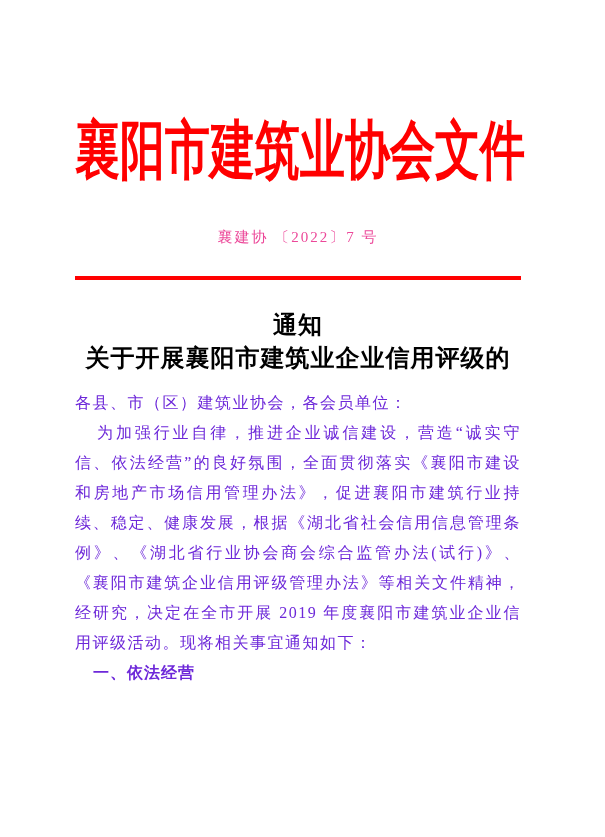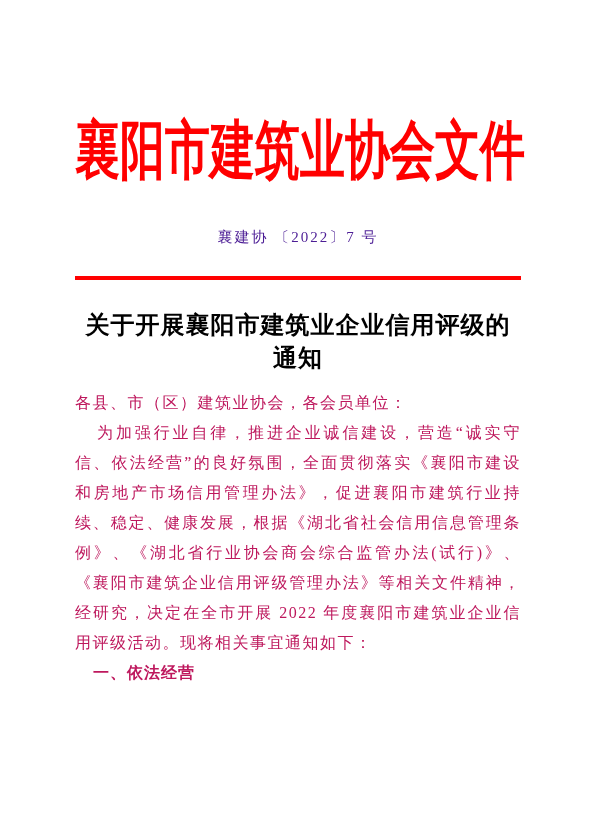--- a/index.html
+++ b/index.html
@@ -33,21 +33,21 @@
     transform-origin: center;
     white-space: nowrap;
   }
   .doc-number {
     margin-top: 49px;
     height: 22px;
     line-height: 22px;
     text-align: center;
     font-size: 15px;
     letter-spacing: 2px;
-    color: #4c1d95;
+    color: #ec4899;
   }
   .red-line {
     margin-top: 28px;
     height: 4px;
     width: 100%;
     background: #ff0000;
     border: none;
   }
   .notice-title {
     margin: 28px 0 0 0;
@@ -59,21 +59,21 @@
     color: #000000;
     letter-spacing: 1px;
   }
   .body-text {
     margin-top: 14px;
     font-size: 16px;
     line-height: 30px;
     letter-spacing: 1.5px;
     text-align: justify;
     text-justify: inter-ideograph;
-    color: #be185d;
+    color: #6d28d9;
   }
   .body-text p {
     margin: 0;
     padding: 0;
   }
   .indent {
     text-indent: 22px;
   }
   .section-heading {
     font-family: "Liberation Sans", sans-serif;
@@ -87,23 +87,23 @@
 
 <div class="page">
 
   <div class="org-title">襄阳市建筑业协会文件</div>
 
   <div class="doc-number">襄建协 〔2022〕7 号</div>
 
   <div class="red-line"></div>
 
   <div class="notice-title">
+    <div>通知</div>
     <div>关于开展襄阳市建筑业企业信用评级的</div>
-    <div>通知</div>
   </div>
 
   <div class="body-text">
     <p>各县、市（区）建筑业协会，各会员单位：</p>
-    <p class="indent">为加强行业自律，推进企业诚信建设，营造“诚实守信、依法经营”的良好氛围，全面贯彻落实《襄阳市建设和房地产市场信用管理办法》，促进襄阳市建筑行业持续、稳定、健康发展，根据《湖北省社会信用信息管理条例》、《湖北省行业协会商会综合监管办法(试行)》、《襄阳市建筑企业信用评级管理办法》等相关文件精神，经研究，决定在全市开展 2022 年度襄阳市建筑业企业信用评级活动。现将相关事宜通知如下：</p>
+    <p class="indent">为加强行业自律，推进企业诚信建设，营造“诚实守信、依法经营”的良好氛围，全面贯彻落实《襄阳市建设和房地产市场信用管理办法》，促进襄阳市建筑行业持续、稳定、健康发展，根据《湖北省社会信用信息管理条例》、《湖北省行业协会商会综合监管办法(试行)》、《襄阳市建筑企业信用评级管理办法》等相关文件精神，经研究，决定在全市开展 2019 年度襄阳市建筑业企业信用评级活动。现将相关事宜通知如下：</p>
     <p class="section-heading">一、依法经营</p>
   </div>
 
 </div>
 
 </body></html>

